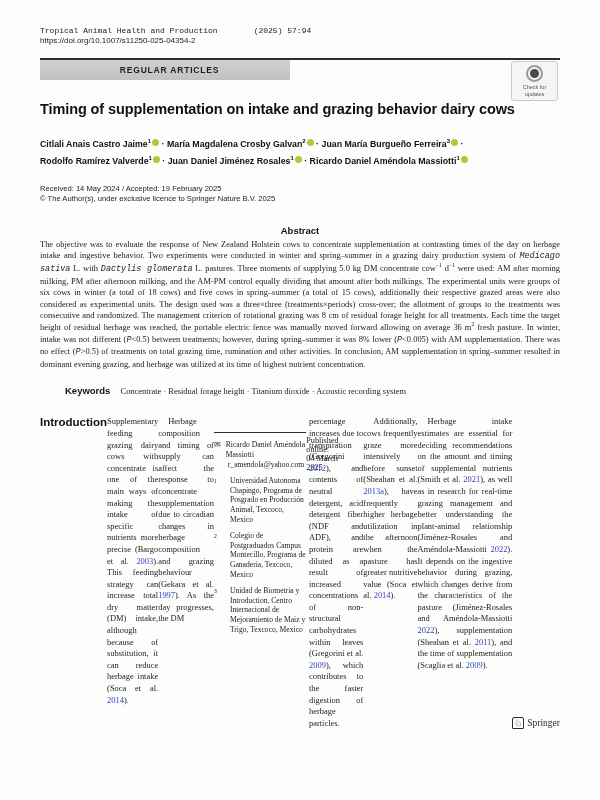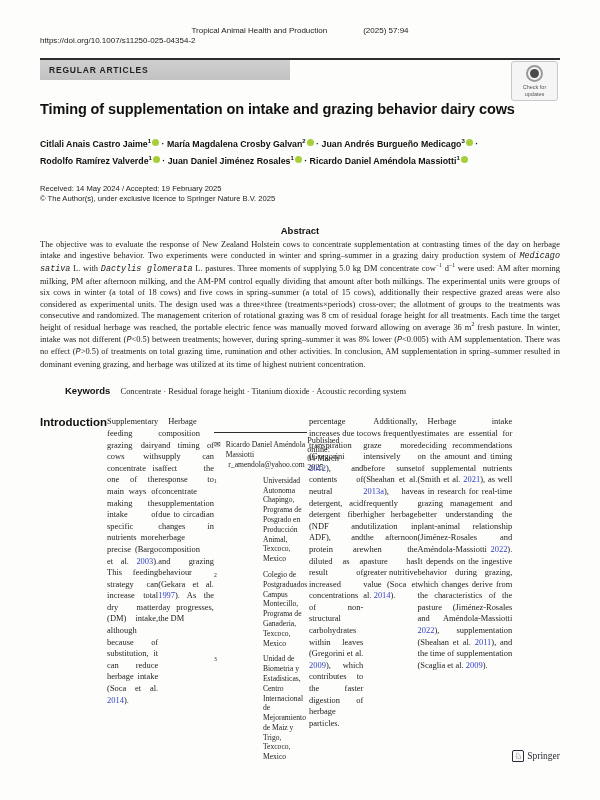--- a/index.html
+++ b/index.html
@@ -9,36 +9,36 @@
     width:600px; height:800px;
     margin:0 auto;
     background:#fdfdfc;
     color:#1c1c1c;
     padding:26px 40px 24px 40px;
     font-family:"Liberation Serif", serif;
     overflow:hidden;
   }
   
   .jline {
-    font-family:Liberation Sans, sans-serif;
+    font-family:Liberation Mono, monospace;
     font-size:8px; color:#222;
-    display:flex; gap:36px;justify-content:center;
+    display:flex; gap:36px;
   }
   .doi {
     font-family:"Liberation Sans", sans-serif;
     font-size:8px; color:#222; margin-top:1px;
   }
   .rulewrap { position:relative; margin-top:13px; }
   .toprule { height:2px; background:#2d2d2d; width:100%; }
   .banner {
     width:250px; height:20px;
     background:linear-gradient(#cfcfcf,#c2c2c2);
     font-family:"Liberation Sans", sans-serif;
     font-weight:bold; font-size:8.5px; letter-spacing:.8px;
-    color:#1f1f1f; line-height:20px; padding-left:9px;
+    color:#1f1f1f; line-height:20px; padding-left:9px;text-align:center;
   }
   .check-badge {
     position:absolute; right:2px; top:3px;
     width:47px; height:40px;
     background:#f5f5f5;
     border:1px solid #c9c9c9; border-radius:3px;
     display:flex; flex-direction:column; align-items:center;
     padding-top:3px; cursor:pointer;
   }
   .check-circle {
@@ -106,21 +106,21 @@
   .cite { color:#2e3ec0; cursor:pointer; }
   .i { font-style:italic;font-family:Liberation Mono, monospace; }
   .sup { vertical-align:super; font-size:5.8px; line-height:0; }
   
   .footnote-block {
     margin-top:16px; border-top:1.2px solid #2d2d2d; padding-top:7px;
   }
   .fn-corr { display:flex; font-size:7.6px; line-height:9.8px; }
   .fn-env { width:16px; font-size:8px; color:#333; }
   .fn-corr-text .email { display:block;text-align:center; }
-  .affil { display:flex; font-size:7.6px; line-height:9.8px; margin-top:6px;gap:33px; }
+  .affil { display:flex; font-size:7.6px; line-height:9.8px; margin-top:6px; }
   .affil .no { width:16px; font-size:5.6px; vertical-align:super; padding-top:1px; color:#222; }
   .affil .txt { flex:1; }
   .published { font-size:8.2px; margin-top:20px; }
   
   .springer {
     margin-top:auto; align-self:flex-end;
     display:flex; align-items:center; gap:3px;
     font-size:9.5px; color:#2b2b35; font-family:"Liberation Serif", serif;
   }
   .sp-box {
@@ -147,21 +147,21 @@
       <span class="check-circle"></span>
       <span class="check-text">Check for updates</span>
     </div>
   </div>
 
   <h1 class="title">Timing of supplementation on intake and grazing behavior dairy cows</h1>
 
   <div class="authors">
     <span class="author"><span>Citlali Anais Castro Jaime</span><sup>1</sup><span class="orcid"></span><span class="sep"> · </span></span>
     <span class="author"><span>María Magdalena Crosby Galvan</span><sup>2</sup><span class="orcid"></span><span class="sep"> · </span></span>
-    <span class="author"><span>Juan Andrés Burgueño Medicago</span><sup>3</sup><span class="orcid"></span><span class="sep"> · </span></span>
+    <span class="author"><span>Juan María Burgueño Ferreira</span><sup>3</sup><span class="orcid"></span><span class="sep"> · </span></span>
     <span class="author"><span>Rodolfo Ramírez Valverde</span><sup>1</sup><span class="orcid"></span><span class="sep"> · </span></span>
     <span class="author"><span>Juan Daniel Jiménez Rosales</span><sup>1</sup><span class="orcid"></span><span class="sep"> · </span></span>
     <span class="author"><span>Ricardo Daniel Améndola Massiotti</span><sup>1</sup><span class="orcid"></span></span>
   </div>
 
   <div class="dates">
     <div>Received: 14 May 2024 / Accepted: 19 February 2025</div>
     <div>© The Author(s), under exclusive licence to Springer Nature B.V. 2025</div>
   </div>
 
@@ -191,21 +191,21 @@
         <div class="affil">
           <span class="no">1</span>
           <span class="txt">Universidad Autonoma Chapingo, Programa de Posgrado en Producción Animal, Texcoco, Mexico</span>
         </div>
         <div class="affil">
           <span class="no">2</span>
           <span class="txt">Colegio de Postgraduados Campus Montecillo, Programa de Ganaderia, Texcoco, Mexico</span>
         </div>
         <div class="affil">
           <span class="no">3</span>
-          <span class="txt">Unidad de Biometria y Estadisticas, Centro Internacional de Mejoramiento de Maiz y Trigo, Texcoco, Mexico</span>
+          <span class="txt">Unidad de Biometria y Introduction, Centro Internacional de Mejoramiento de Maiz y Trigo, Texcoco, Mexico</span>
         </div>
       </div>
 
       <div class="published">Published online: 04 March 2025</div>
     </div>
 
     <div class="col">
       <p class="body-p"><span>percentage increases due to transpiration (Gregorini </span><span class="cite">2012</span><span>), and contents of neutral detergent, acid detergent fiber (NDF and ADF), and protein are diluted as a result of increased concentrations of non-structural carbohydrates within leaves (Gregorini et al. </span><span class="cite">2009</span><span>), which contributes to the faster digestion of herbage particles.</span></p>
       <p class="body-p indent"><span>Additionally, cows frequently graze more intensively before sunset (Sheahan et al. </span><span class="cite">2013a</span><span>), have frequently higher herbage utilization in the afternoon when the pasture has greater nutritive value (Soca et al. </span><span class="cite">2014</span><span>).</span></p>
       <p class="body-p indent"><span>Herbage intake estimates are essential for deciding recommendations on the amount and timing of supplemental nutrients (Smith et al. </span><span class="cite">2021</span><span>), as well as in research for real-time grazing management and better understanding the plant-animal relationship (Jiménez-Rosales and Améndola-Massiotti </span><span class="cite">2022</span><span>). It depends on the ingestive behavior during grazing, which changes derive from the characteristics of the pasture (Jiménez-Rosales and Améndola-Massiotti </span><span class="cite">2022</span><span>), supplementation (Sheahan et al. </span><span class="cite">2011</span><span>), and the time of supplementation (Scaglia et al. </span><span class="cite">2009</span><span>).</span></p>

